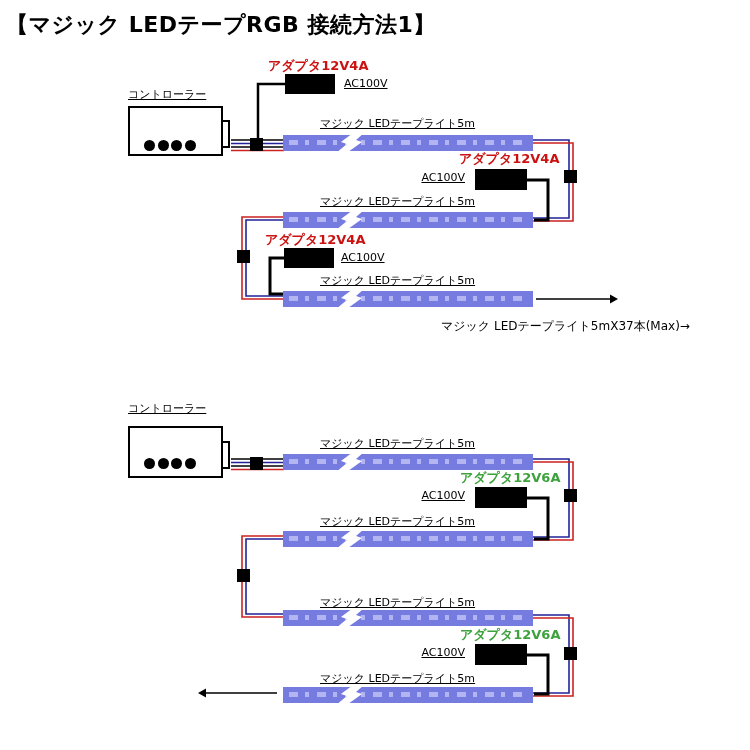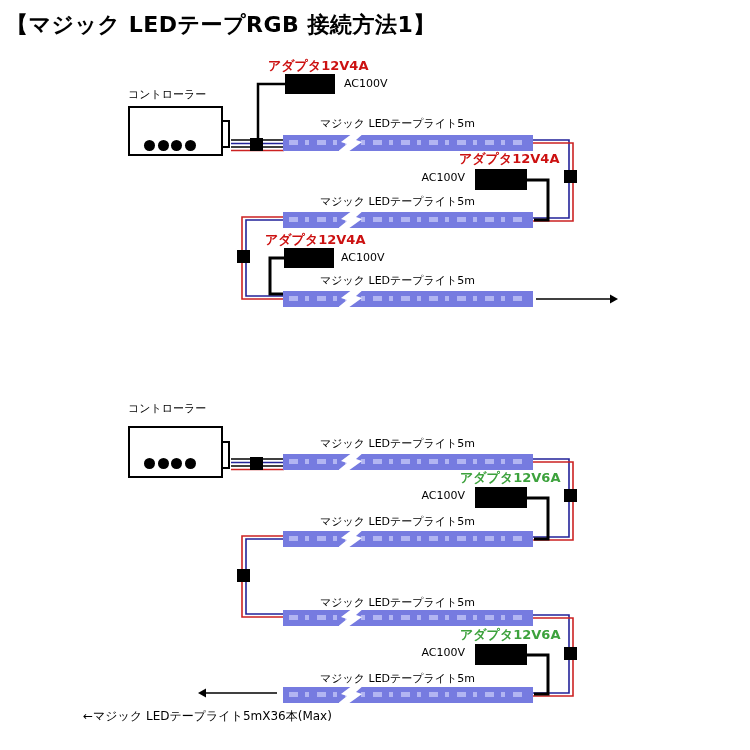--- a/index.html
+++ b/index.html
@@ -1,20 +1,20 @@
 <!DOCTYPE html>
 <html><head>
 <meta charset="utf-8">
 <style>
   html,body{margin:0;padding:0;background:#fff;}
   .canvas{position:relative;width:750px;height:750px;background:#ffffff;overflow:hidden;
           font-family:"DejaVu Sans","Liberation Sans",sans-serif;color:#000;border-radius:23px;}
   .abs{position:absolute;}
   .title{font-size:22px;font-weight:bold;letter-spacing:0.5px;white-space:nowrap;}
-  .lbl{font-size:11px;white-space:nowrap;}
+  .lbl{font-size:11px;white-space:nowrap;text-decoration:underline;}
   .lbl-adapter{font-size:13px;font-weight:bold;white-space:nowrap;}
   .red{color:#cc1111;}
   .green{color:#3da23d;}
   .caption{font-size:12px;white-space:nowrap;}
   .ctrl-box{width:95px;height:50px;background:#fff;border:2px solid #000;box-sizing:border-box;}
   .ctrl-tab{width:9px;height:28px;background:#fff;border:2px solid #000;box-sizing:border-box;}
   .dot{width:11px;height:11px;border-radius:50%;background:#000;}
   .adapter-box{background:#000;}
   .conn-sq{width:13px;height:13px;background:#000;}
   .strip{width:250px;height:16px;background:#767be0;z-index:3;}
@@ -121,20 +121,21 @@
   <div class="abs lbl z2" style="left:341px;top:251px">AC100V</div>
 
   <div class="abs lbl z2" style="left:320px;top:273px">マジック LEDテープライト5m</div>
   <div class="abs strip" style="left:283px;top:291px">
     <div class="leds"></div>
     <svg class="cut" width="28" height="18" viewBox="0 0 28 18">
       <polygon points="14,-1 25,-1 17,6 23,8 9,18 -2,18 8,10 2,8" fill="#ffffff"></polygon>
     </svg>
   </div>
 
+  <div class="abs caption z2" style="left:441px;top:318px">マジック LEDテープライト5mX37本(Max)→</div>
 
 
   <div class="abs lbl z2" style="left:128px;top:401px">コントローラー</div>
   <div class="abs ctrl-box z2" style="left:128px;top:426px;height:52px"></div>
   <div class="abs ctrl-tab z3" style="left:221px;top:441px"></div>
   <div class="abs dot z3" style="left:144px;top:458px"></div>
   <div class="abs dot z3" style="left:157.5px;top:458px"></div>
   <div class="abs dot z3" style="left:171px;top:458px"></div>
   <div class="abs dot z3" style="left:184.5px;top:458px"></div>
   <div class="abs conn-sq z4" style="left:250px;top:457px"></div>
@@ -175,15 +176,14 @@
   <div class="abs conn-sq z4" style="left:564px;top:647px"></div>
 
   <div class="abs lbl z2" style="left:320px;top:671px">マジック LEDテープライト5m</div>
   <div class="abs strip" style="left:283px;top:687px">
     <div class="leds"></div>
     <svg class="cut" width="28" height="18" viewBox="0 0 28 18">
       <polygon points="14,-1 25,-1 17,6 23,8 9,18 -2,18 8,10 2,8" fill="#ffffff"></polygon>
     </svg>
   </div>
 
-  <div class="abs caption z2" style="left:83px;top:708px">←マジック LEDテープライト5mX36本(Max)</div>
 
 </div>
 
 </body></html>

